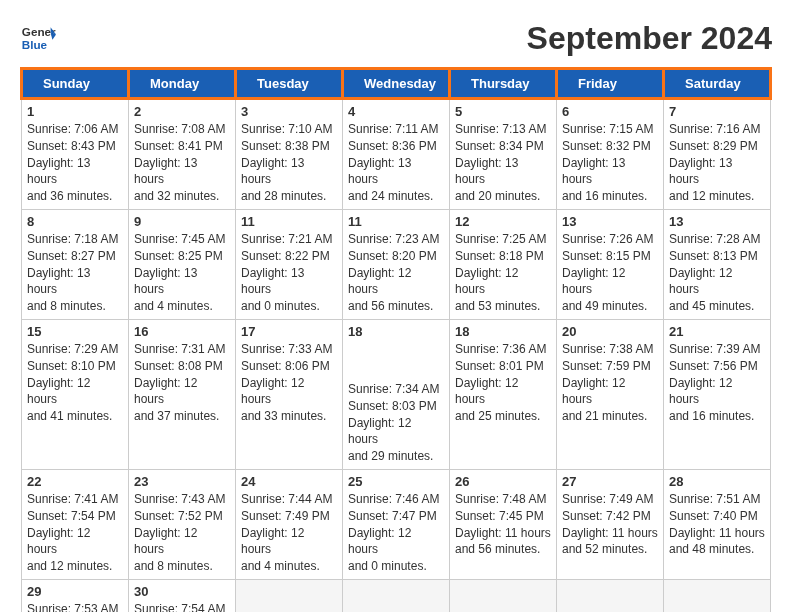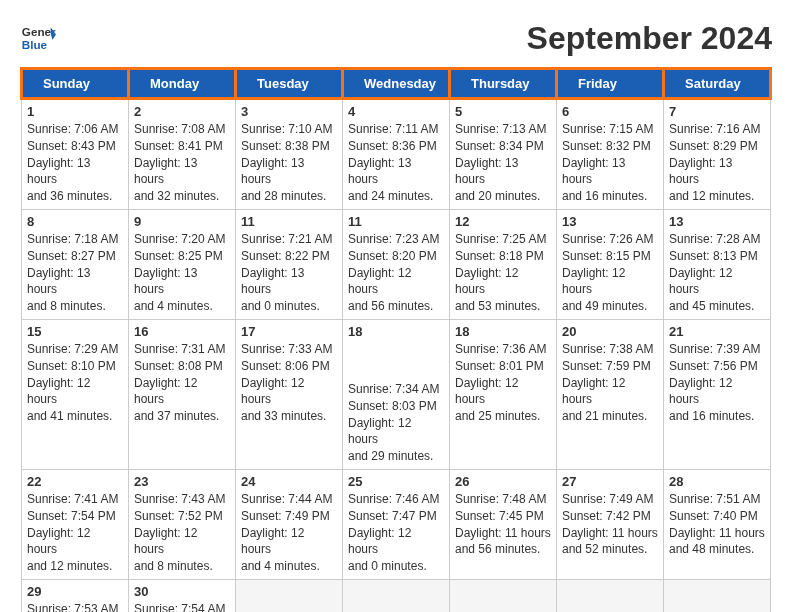--- a/index.html
+++ b/index.html
@@ -158,21 +158,21 @@
       <tr>
         <td>
           <span class="day-num">8</span>
           <div class="cell-text" style="white-space: pre-line;">Sunrise: 7:18 AM
 Sunset: 8:27 PM
 Daylight: 13 hours
 and 8 minutes.</div>
         </td>
         <td>
           <span class="day-num">9</span>
-          <div class="cell-text" style="white-space: pre-line;">Sunrise: 7:20 AM
+          <div class="cell-text" style="white-space: pre-line;">Sunrise: 7:45 AM
 Sunset: 8:25 PM
 Daylight: 13 hours
 and 4 minutes.</div>
         </td>
         <td>
           <span class="day-num">11</span>
           <div class="cell-text" style="white-space: pre-line;">Sunrise: 7:21 AM
 Sunset: 8:22 PM
 Daylight: 13 hours
 and 0 minutes.</div>

